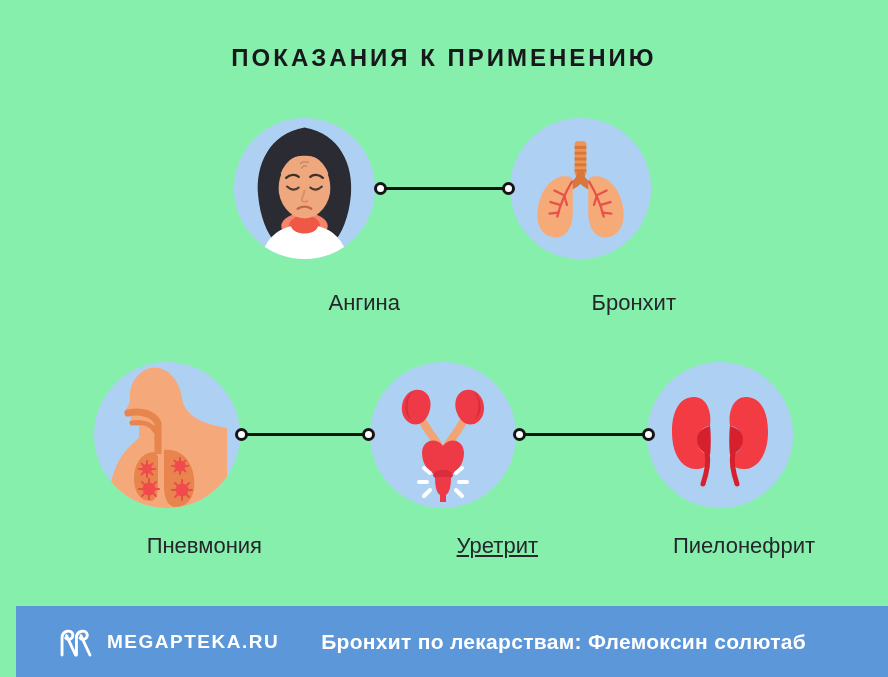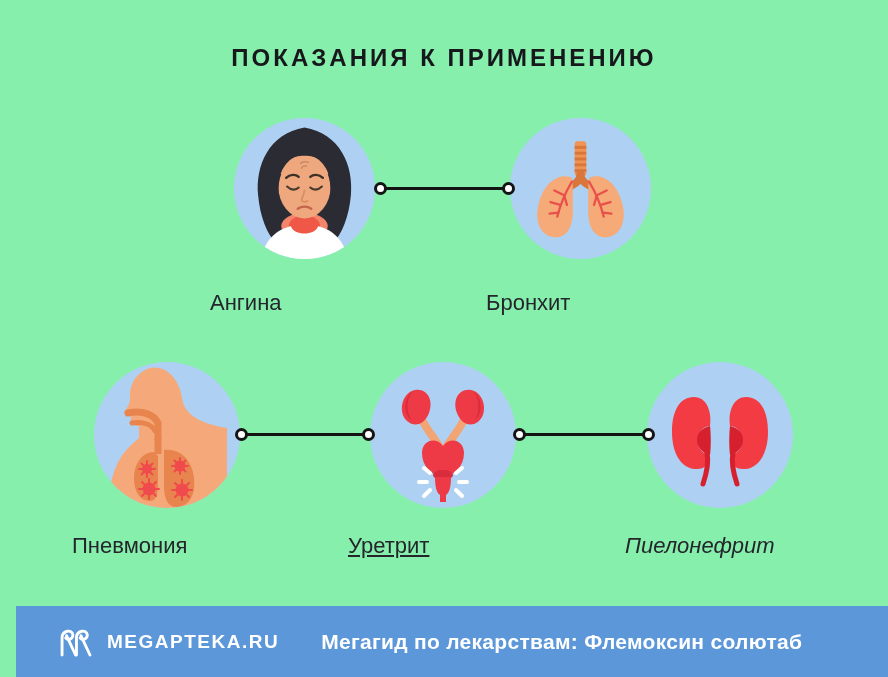--- a/index.html
+++ b/index.html
@@ -12,35 +12,35 @@
   .title {
     position:absolute; top:44px; left:0; width:888px;
     text-align:center; font-size:24px; font-weight:800;
     letter-spacing:3px; color:#17181c;
   }
   .node-circle {
     position:absolute; border-radius:50%;
   }
   .node-circle svg { display:block; }
   .node-label {
-    position:absolute; text-align:left;
+    position:absolute; text-align:right;
     font-size:22px; color:#24262b; font-weight:400;
   }
   
   .c1 { left:232px; top:116px; width:145px; height:145px; }
   .c2 { left:508px; top:116px; width:145px; height:145px; }
   .l1 { left:210px; top:290px; width:190px; }
   .l2 { left:486px; top:290px; width:190px; }
   
   .c3 { left:92px;  top:360px; width:150px; height:150px; }
   .c4 { left:368px; top:360px; width:150px; height:150px; }
   .c5 { left:645px; top:360px; width:150px; height:150px; }
   .l3 { left:72px;  top:533px; width:190px; }
   .l4 { left:348px; top:533px; width:190px;text-decoration:underline; }
-  .l5 { left:625px; top:533px; width:190px;font-style:italic; }
+  .l5 { left:625px; top:533px; width:190px; }
   .connector {
     position:absolute; height:13px; display:flex; align-items:center;
   }
   .connector .dot {
     flex:none; width:13px; height:13px; background:#ffffff;
     border:3px solid #141414; border-radius:50%;
   }
   .connector .line {
     flex:1; height:3px; background:#141414; margin:0 -1px;
   }
@@ -226,16 +226,16 @@
   <div class="footer">
     <span class="logo">
       <svg viewBox="0 0 40 36" width="36" height="33" fill="none" stroke="#ffffff" stroke-width="3.2" stroke-linecap="round">
         <path d="M4.5 33 L4.5 14 C4.5 5.5 16 4 16.5 10.5 C17 15.5 10.5 17 8.5 14"></path>
         <path d="M9.5 11.5 L19.5 33"></path>
         <path d="M20.5 33 L20.5 14 C20.5 5.5 32 4 32.5 10.5 C33 15.5 26.5 17 24.5 14"></path>
         <path d="M25.5 11.5 L35.5 33"></path>
       </svg>
     </span>
     <span class="brand">MEGAPTEKA.RU</span>
-    <span class="tagline">Мегагид по лекарствам: Флемоксин солютаб</span>
+    <span class="tagline">Бронхит по лекарствам: Флемоксин солютаб</span>
   </div>
 
 </div>
 
 </body></html>

